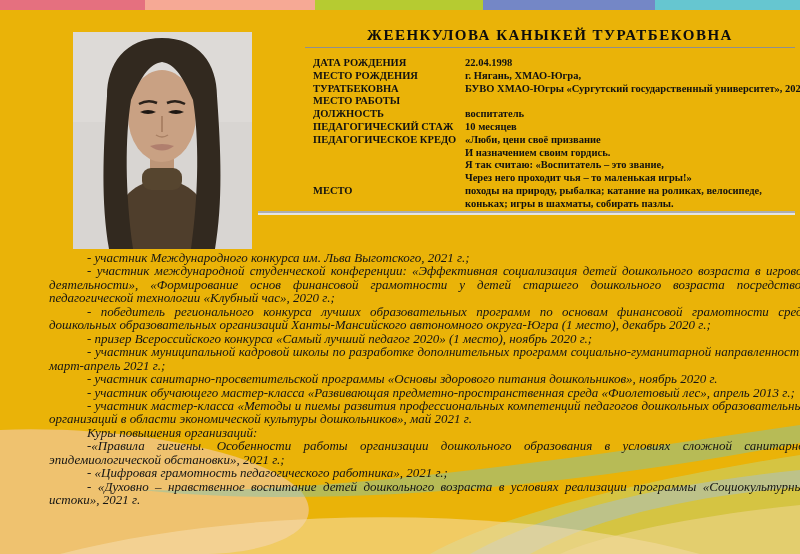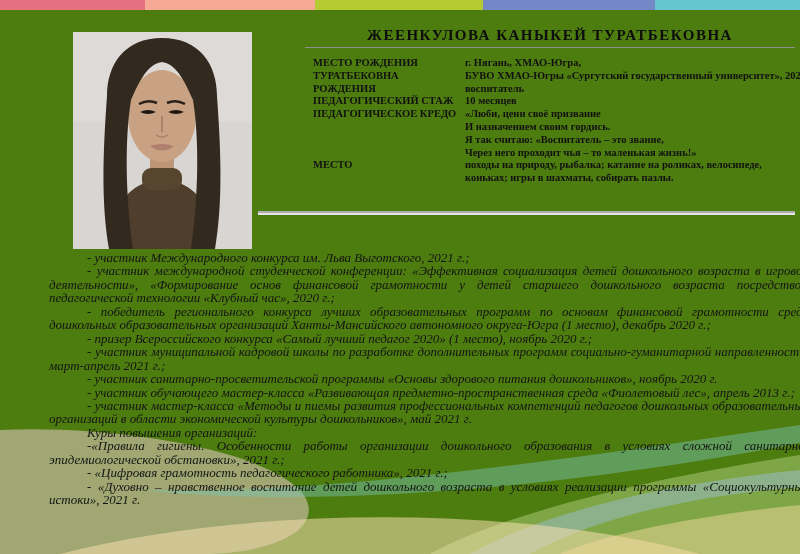--- a/index.html
+++ b/index.html
@@ -1,17 +1,17 @@
 <!DOCTYPE html>
 <html><head>
 <meta charset="utf-8">
 <style>
   html,body{margin:0;padding:0;background:#ffffff;}
   .page{
-    position:relative;width:800px;height:554px;background:#4d7c0f;
+    position:relative;width:800px;height:554px;background:#eab308;
     overflow:hidden;font-family:"Liberation Serif","DejaVu Serif",serif;color:#111;
   }
   
   .stripe{position:absolute;left:0;top:10;width:800px;height:10px;display:flex;}
   .stripe span{display:block;height:100%;}
   .stripe span:nth-child(1){width:18.1%;}
   .stripe span:nth-child(2){width:21.3%;}
   .stripe span:nth-child(3){width:21.0%;}
   .stripe span:nth-child(4){width:21.5%;}
   .stripe span:nth-child(5){width:18.1%;}
@@ -84,52 +84,57 @@
     </svg>
   </div>
 
   <div class="header">
     <h1>ЖЕЕНКУЛОВА КАНЫКЕЙ ТУРАТБЕКОВНА</h1>
     <div class="title-rule"></div>
   </div>
 
   <div class="details">
     <div class="drow">
+      <span class="dlbl">ДАТА РОЖДЕНИЯ</span>
+      <span class="dval">22.04.1998</span>
+    </div>
+    <div class="drow">
       <span class="dlbl">МЕСТО РОЖДЕНИЯ</span>
       <span class="dval">г. Нягань, ХМАО-Югра,</span>
     </div>
     <div class="drow">
       <span class="dlbl">ТУРАТБЕКОВНА</span>
       <span class="dval">БУВО ХМАО-Югры «Сургутский государственный университет», 2020</span>
     </div>
     <div class="drow">
+      <span class="dlbl">МЕСТО РАБОТЫ</span>
     </div>
     <div class="drow">
-      <span class="dlbl">РОЖДЕНИЯ</span>
+      <span class="dlbl">ДОЛЖНОСТЬ</span>
       <span class="dval">воспитатель</span>
     </div>
     <div class="drow">
       <span class="dlbl">ПЕДАГОГИЧЕСКИЙ СТАЖ</span>
       <span class="dval">10 месяцев</span>
     </div>
     <div class="drow">
       <span class="dlbl">ПЕДАГОГИЧЕСКОЕ КРЕДО</span>
       <span class="dval">«Люби, цени своё призвание</span>
     </div>
     <div class="drow">
       <span class="dlbl"></span>
       <span class="dval">И назначением своим гордись.</span>
     </div>
     <div class="drow">
       <span class="dlbl"></span>
       <span class="dval">Я так считаю: «Воспитатель – это звание,</span>
     </div>
     <div class="drow">
       <span class="dlbl"></span>
-      <span class="dval">Через него проходит чья – то маленькая жизнь!»</span>
+      <span class="dval">Через него проходит чья – то маленькая игры!»</span>
     </div>
     <div class="drow">
       <span class="dlbl">МЕСТО</span>
       <span class="dval wrap">походы на природу, рыбалка; катание на роликах, велосипеде, коньках; игры в шахматы, собирать пазлы.</span>
     </div>
   </div>
 
   <div class="details-rule"></div>
 
   <div class="bodytext">

